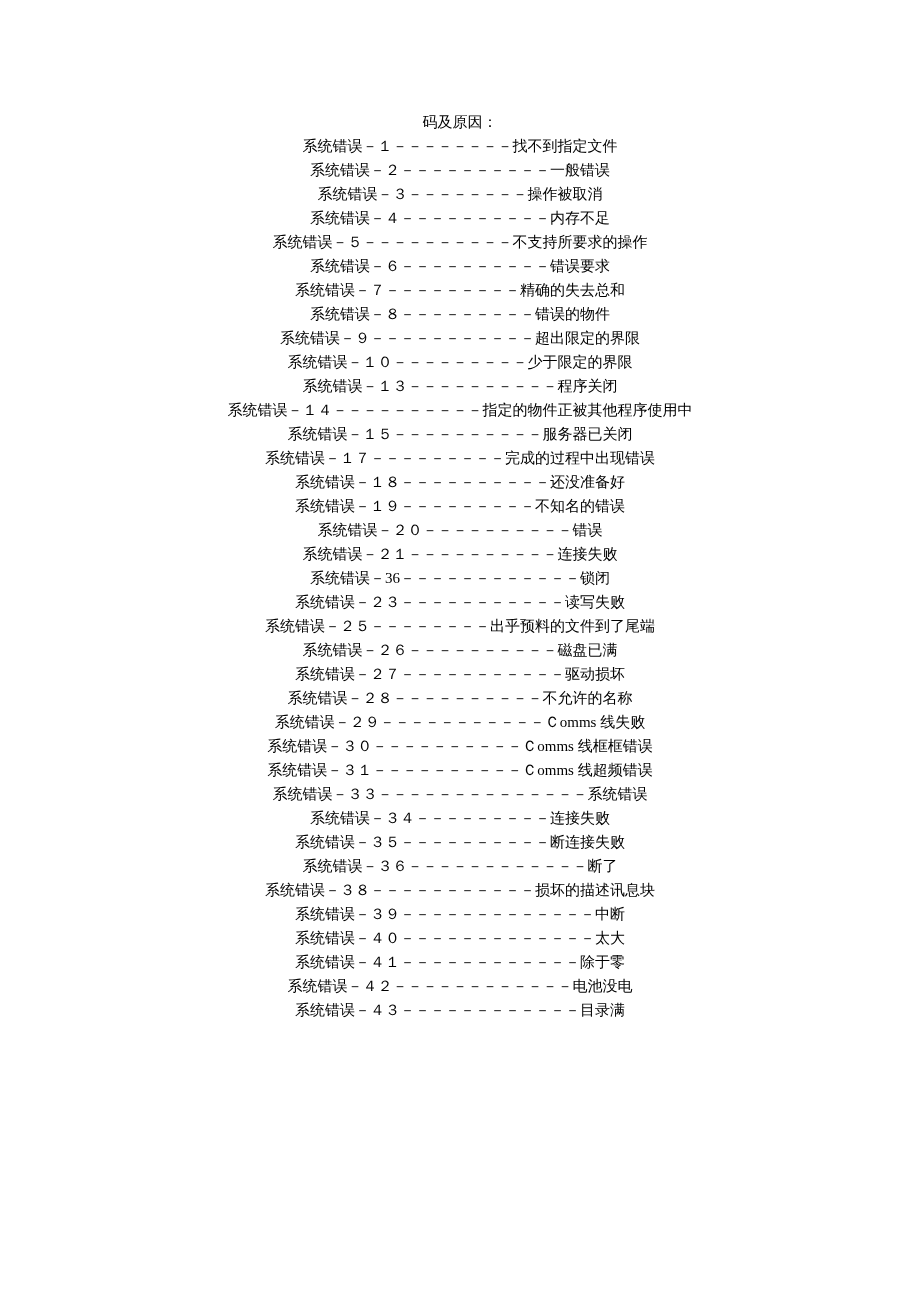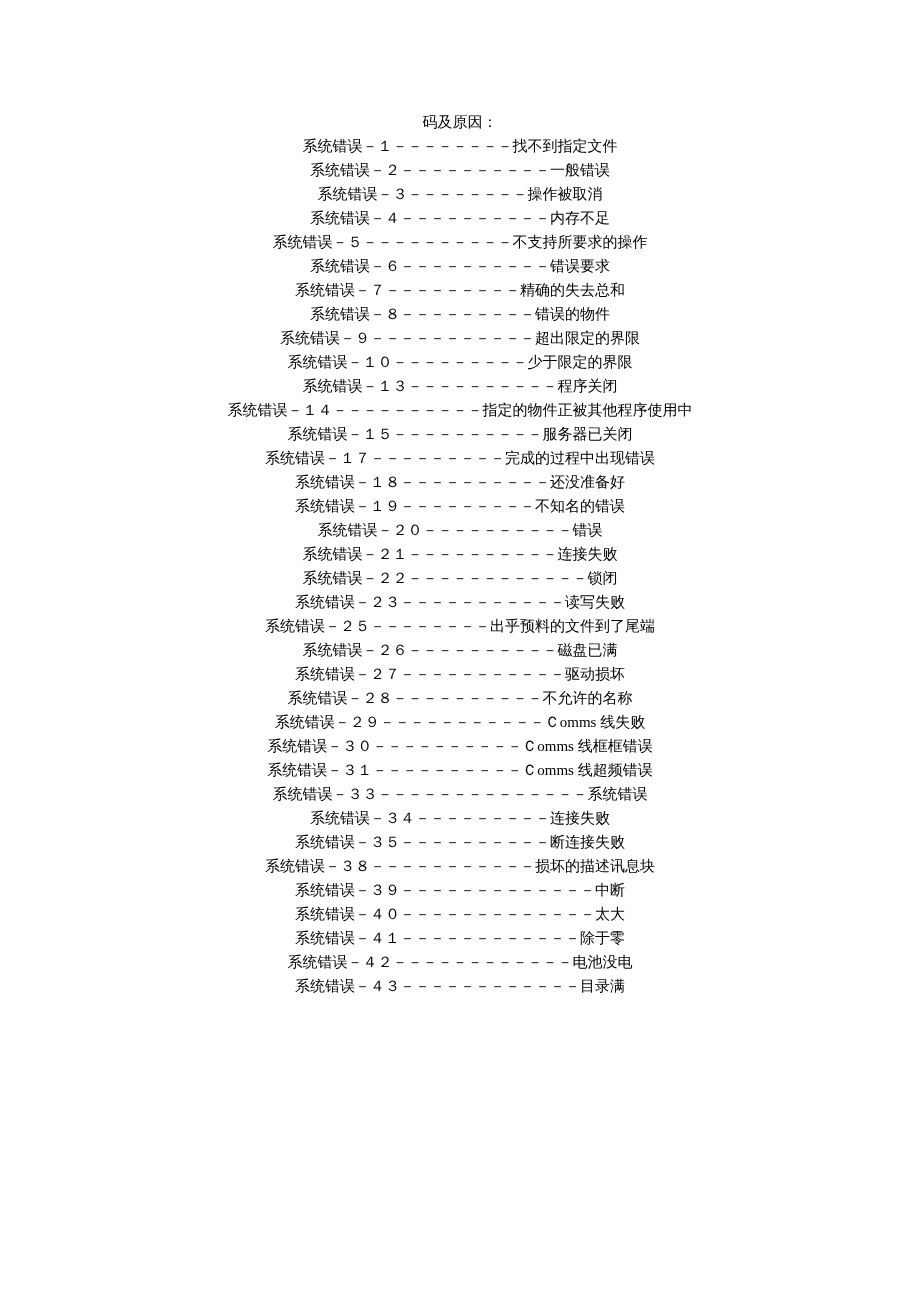--- a/index.html
+++ b/index.html
@@ -38,32 +38,33 @@
       <div class="line"><span>系统错误－</span><span>９</span><span>－－－－－－－－－－－</span><span>超出限定的界限</span></div>
       <div class="line"><span>系统错误－</span><span>１０</span><span>－－－－－－－－－</span><span>少于限定的界限</span></div>
       <div class="line"><span>系统错误－</span><span>１３</span><span>－－－－－－－－－－</span><span>程序关闭</span></div>
       <div class="line"><span>系统错误－</span><span>１４</span><span>－－－－－－－－－－</span><span>指定的物件正被其他程序使用中</span></div>
       <div class="line"><span>系统错误－</span><span>１５</span><span>－－－－－－－－－－</span><span>服务器已关闭</span></div>
       <div class="line"><span>系统错误－</span><span>１７</span><span>－－－－－－－－－</span><span>完成的过程中出现错误</span></div>
       <div class="line"><span>系统错误－</span><span>１８</span><span>－－－－－－－－－－</span><span>还没准备好</span></div>
       <div class="line"><span>系统错误－</span><span>１９</span><span>－－－－－－－－－</span><span>不知名的错误</span></div>
       <div class="line"><span>系统错误－</span><span>２０</span><span>－－－－－－－－－－</span><span>错误</span></div>
       <div class="line"><span>系统错误－</span><span>２１</span><span>－－－－－－－－－－</span><span>连接失败</span></div>
-      <div class="line"><span>系统错误－</span><span>２２</span><span>－－－－－－－－－－－－</span><span>锁闭</span></div>
+      <div class="line"><span>系统错误－</span><span>36</span><span>－－－－－－－－－－－－</span><span>锁闭</span></div>
       <div class="line"><span>系统错误－</span><span>２３</span><span>－－－－－－－－－－－</span><span>读写失败</span></div>
       <div class="line"><span>系统错误－</span><span>２５</span><span>－－－－－－－－</span><span>出乎预料的文件到了尾端</span></div>
       <div class="line"><span>系统错误－</span><span>２６</span><span>－－－－－－－－－－</span><span>磁盘已满</span></div>
       <div class="line"><span>系统错误－</span><span>２７</span><span>－－－－－－－－－－－</span><span>驱动损坏</span></div>
       <div class="line"><span>系统错误－</span><span>２８</span><span>－－－－－－－－－－</span><span>不允许的名称</span></div>
       <div class="line"><span>系统错误－</span><span>２９</span><span>－－－－－－－－－－－</span><span>Ｃomms 线失败</span></div>
       <div class="line"><span>系统错误－</span><span>３０</span><span>－－－－－－－－－－</span><span>Ｃomms 线框框错误</span></div>
       <div class="line"><span>系统错误－</span><span>３１</span><span>－－－－－－－－－－</span><span>Ｃomms 线超频错误</span></div>
       <div class="line"><span>系统错误－</span><span>３３</span><span>－－－－－－－－－－－－－－</span><span>系统错误</span></div>
       <div class="line"><span>系统错误－</span><span>３４</span><span>－－－－－－－－－</span><span>连接失败</span></div>
       <div class="line"><span>系统错误－</span><span>３５</span><span>－－－－－－－－－－</span><span>断连接失败</span></div>
+      <div class="line"><span>系统错误－</span><span>３６</span><span>－－－－－－－－－－－－</span><span>断了</span></div>
       <div class="line"><span>系统错误－</span><span>３８</span><span>－－－－－－－－－－－</span><span>损坏的描述讯息块</span></div>
       <div class="line"><span>系统错误－</span><span>３９</span><span>－－－－－－－－－－－－－</span><span>中断</span></div>
       <div class="line"><span>系统错误－</span><span>４０</span><span>－－－－－－－－－－－－－</span><span>太大</span></div>
       <div class="line"><span>系统错误－</span><span>４１</span><span>－－－－－－－－－－－－</span><span>除于零</span></div>
       <div class="line"><span>系统错误－</span><span>４２</span><span>－－－－－－－－－－－－</span><span>电池没电</span></div>
       <div class="line"><span>系统错误－</span><span>４３</span><span>－－－－－－－－－－－－</span><span>目录满</span></div>
     </div>
 </div>
 
 </body></html>

